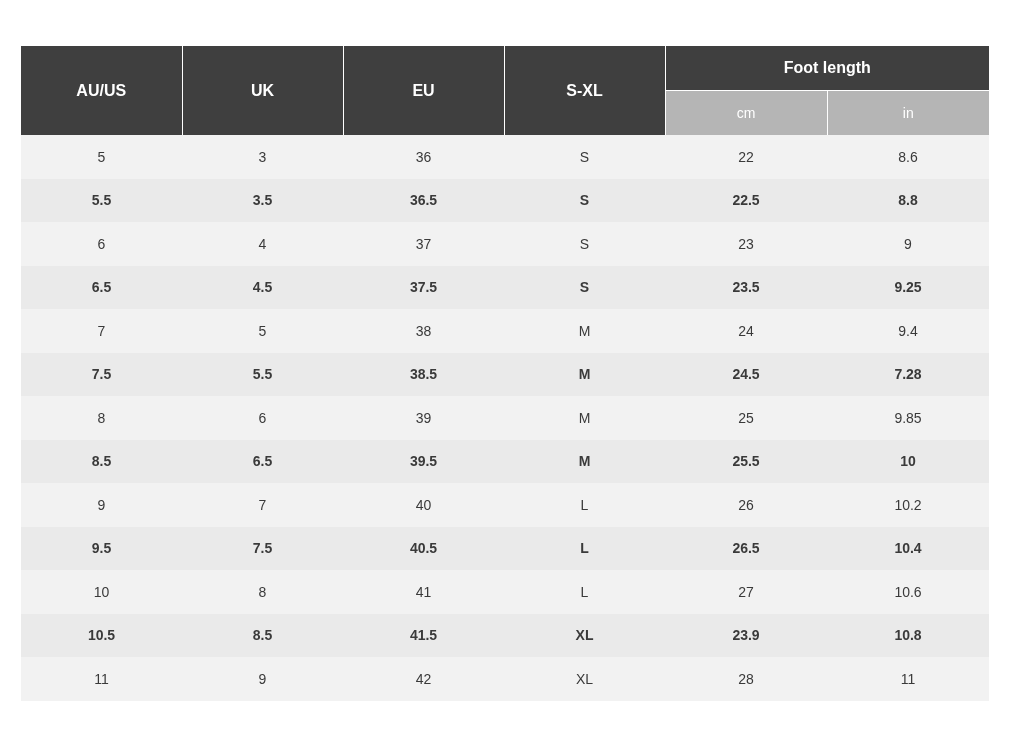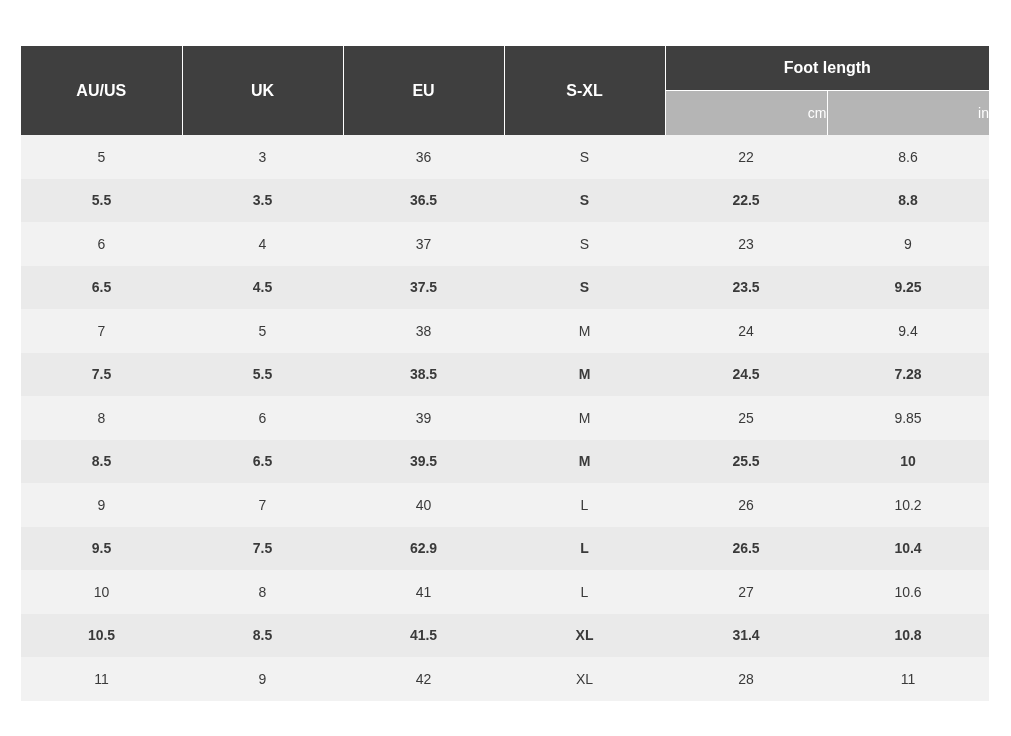--- a/index.html
+++ b/index.html
@@ -41,21 +41,20 @@
   }
   thead tr.head-main th:last-child { border-right: none; }
   thead tr.head-sub th {
     background: #b5b5b5;
     color: #ffffff;
     font-size: 14px;
     font-weight: normal;
     height: 44px;
     border-right: 1px solid #ffffff;
     border-top: 1px solid #ffffff;
-    text-align: right;
   }
   thead tr.head-sub th:last-child { border-right: none; margin-top: 36px; }
   tbody td {
     height: 43.5px;
     font-size: 14px;
     color: #3a3a3a;
     border-right: 1px solid #ffffff;
     border-bottom: 1px solid #ffffff;
   }
   tbody td:last-child { border-right: none; }
@@ -157,39 +156,39 @@
         <td>9</td>
         <td>7</td>
         <td>40</td>
         <td>L</td>
         <td>26</td>
         <td>10.2</td>
       </tr>
       <tr class="row-even">
         <td>9.5</td>
         <td>7.5</td>
-        <td>62.9</td>
+        <td>40.5</td>
         <td>L</td>
         <td>26.5</td>
         <td>10.4</td>
       </tr>
       <tr class="row-odd">
         <td>10</td>
         <td>8</td>
         <td>41</td>
         <td>L</td>
         <td>27</td>
         <td>10.6</td>
       </tr>
       <tr class="row-even">
         <td>10.5</td>
         <td>8.5</td>
         <td>41.5</td>
         <td>XL</td>
-        <td>31.4</td>
+        <td>23.9</td>
         <td>10.8</td>
       </tr>
       <tr class="row-odd">
         <td>11</td>
         <td>9</td>
         <td>42</td>
         <td>XL</td>
         <td>28</td>
         <td>11</td>
       </tr>

